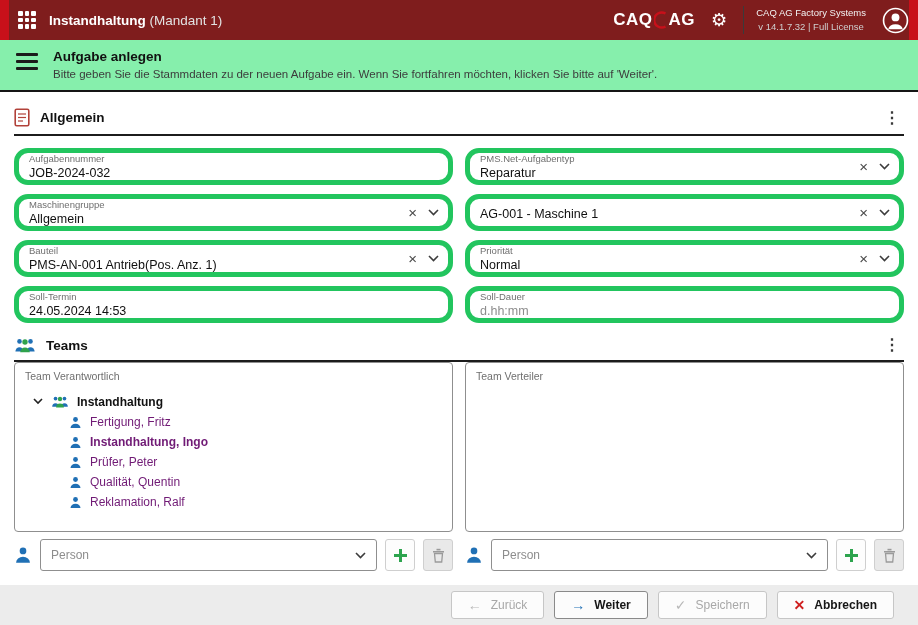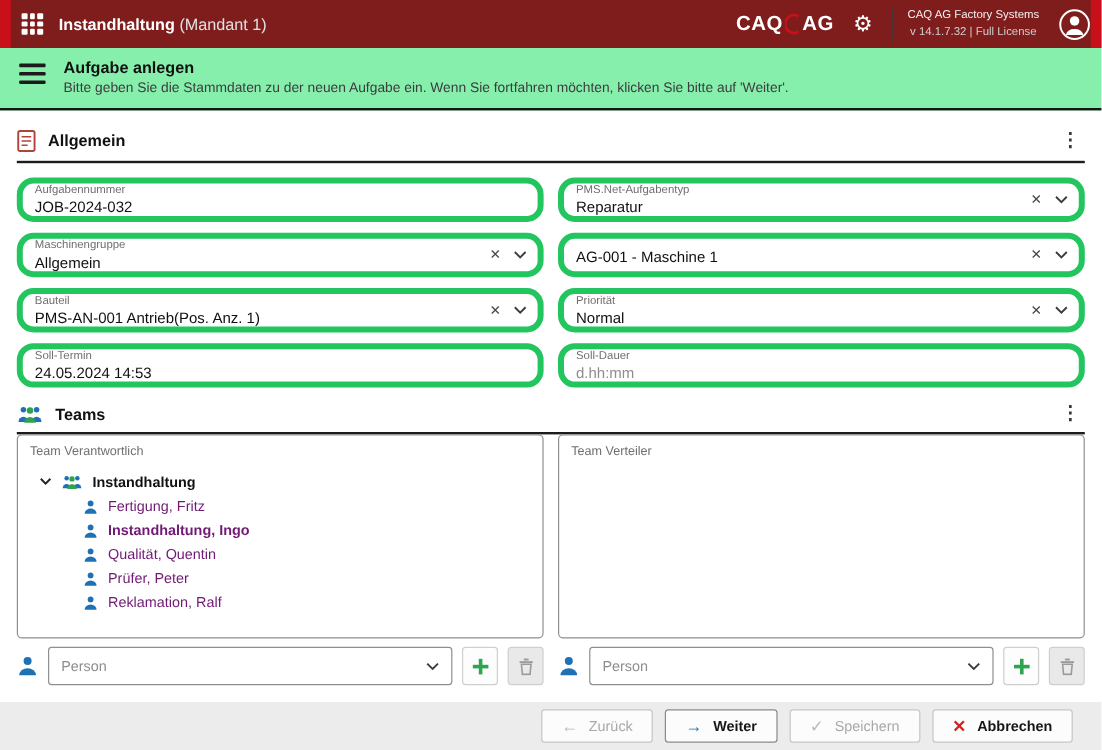--- a/index.html
+++ b/index.html
@@ -269,28 +269,28 @@
                 <circle cx="7" cy="3.8" r="2.6" fill="#2070b5"></circle>
                 <path d="M1.6 13 a5.4 4.6 0 0 1 10.8 0 z" fill="#2070b5"></path>
               </svg>
             <span>Instandhaltung, Ingo</span>
           </div>
           <div class="tree-member">
             <svg width="13" height="13" viewBox="0 0 14 14">
                 <circle cx="7" cy="3.8" r="2.6" fill="#2070b5"></circle>
                 <path d="M1.6 13 a5.4 4.6 0 0 1 10.8 0 z" fill="#2070b5"></path>
               </svg>
+            <span>Prüfer, Peter</span>
+          </div>
+          <div class="tree-member">
+            <svg width="13" height="13" viewBox="0 0 14 14">
+                <circle cx="7" cy="3.8" r="2.6" fill="#2070b5"></circle>
+                <path d="M1.6 13 a5.4 4.6 0 0 1 10.8 0 z" fill="#2070b5"></path>
+              </svg>
             <span>Qualität, Quentin</span>
-          </div>
-          <div class="tree-member">
-            <svg width="13" height="13" viewBox="0 0 14 14">
-                <circle cx="7" cy="3.8" r="2.6" fill="#2070b5"></circle>
-                <path d="M1.6 13 a5.4 4.6 0 0 1 10.8 0 z" fill="#2070b5"></path>
-              </svg>
-            <span>Prüfer, Peter</span>
           </div>
           <div class="tree-member">
             <svg width="13" height="13" viewBox="0 0 14 14">
                 <circle cx="7" cy="3.8" r="2.6" fill="#2070b5"></circle>
                 <path d="M1.6 13 a5.4 4.6 0 0 1 10.8 0 z" fill="#2070b5"></path>
               </svg>
             <span>Reklamation, Ralf</span>
           </div>
         </div>
       </div>

